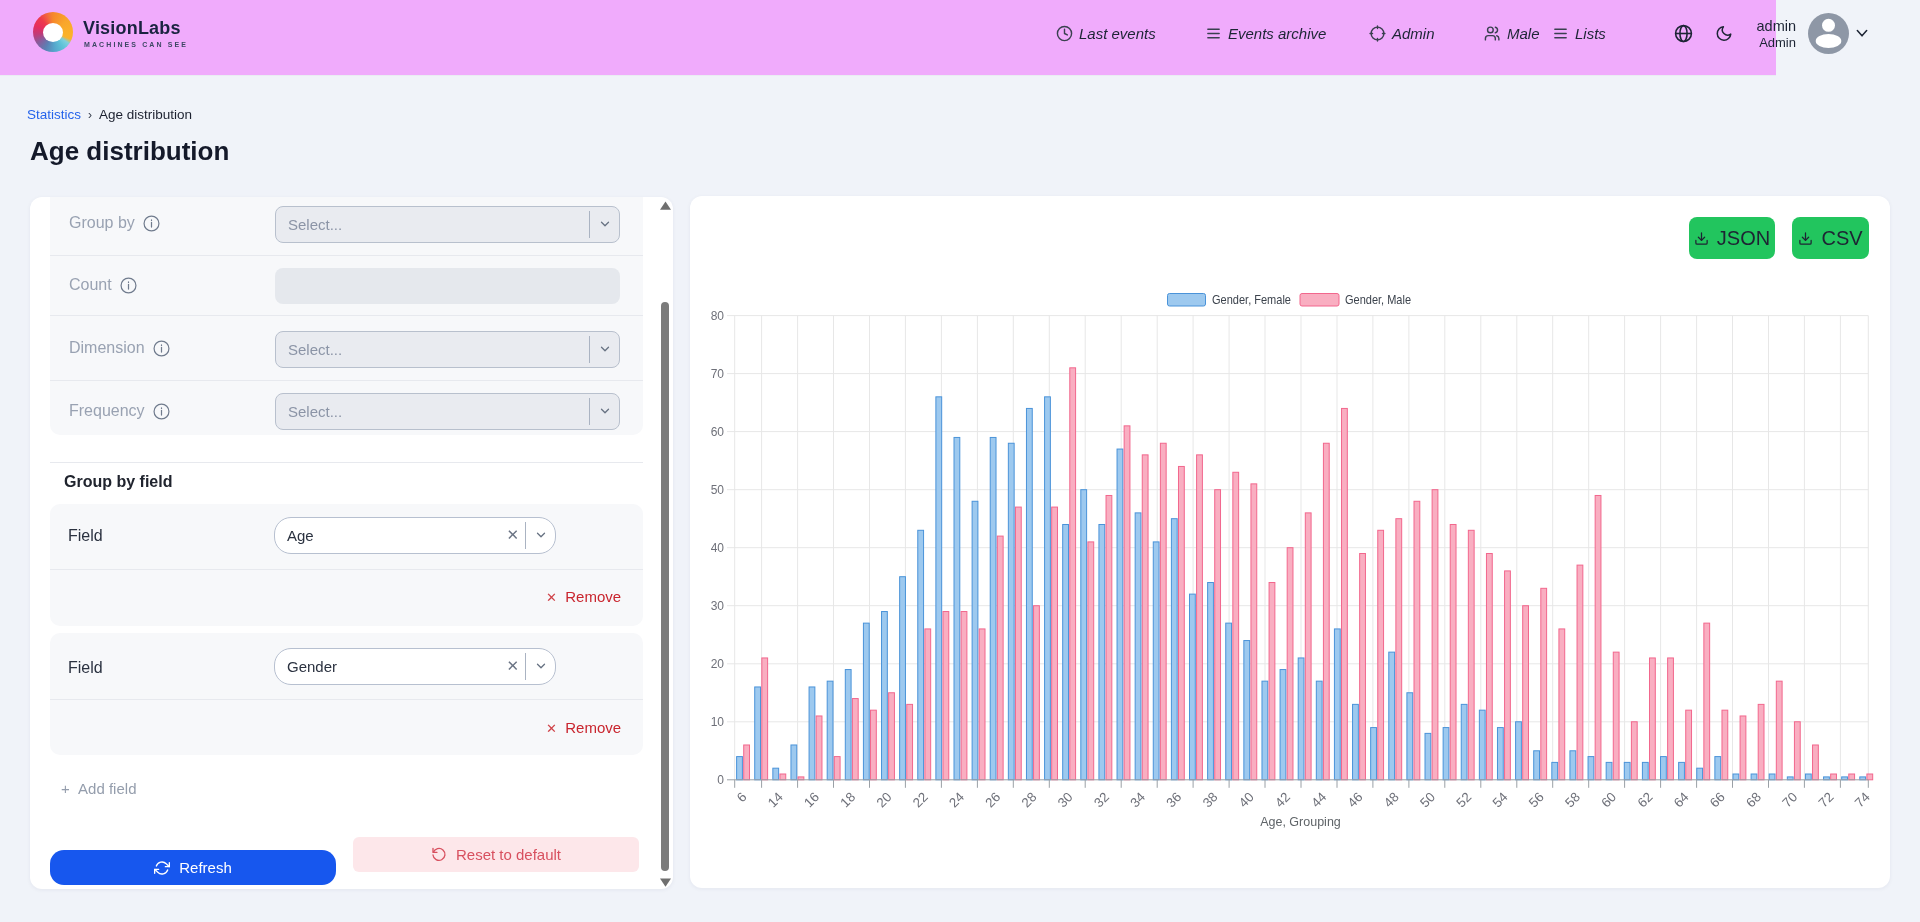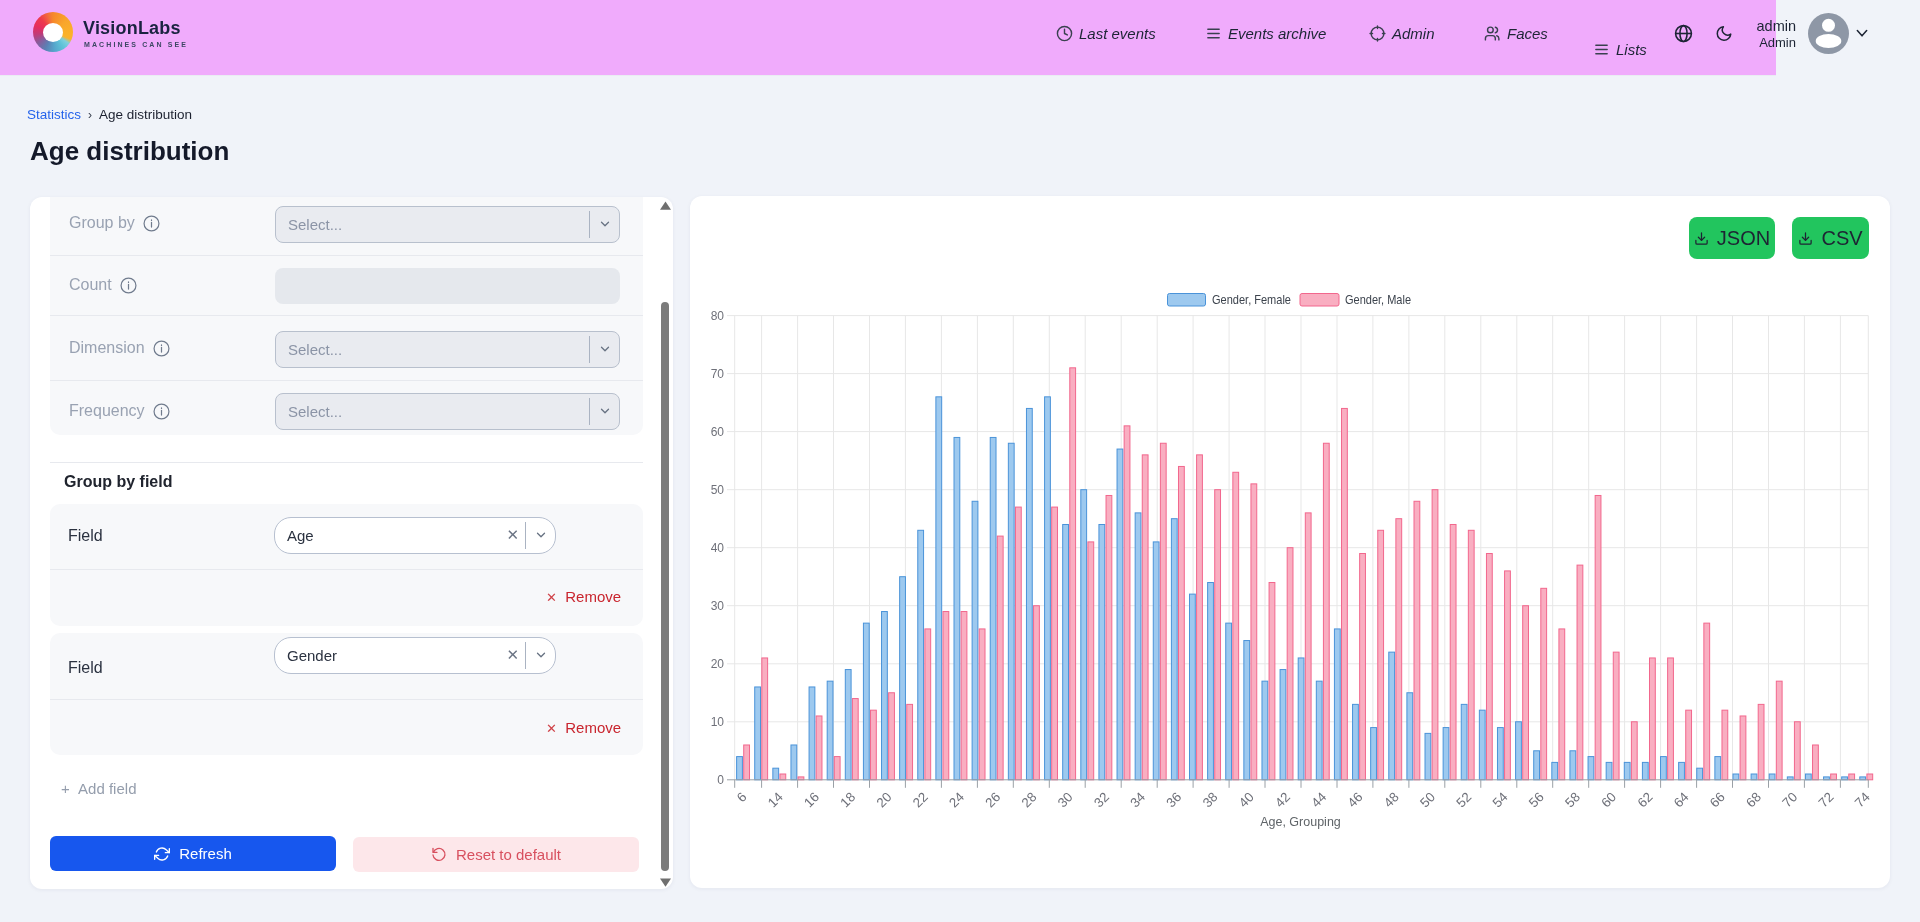--- a/index.html
+++ b/index.html
@@ -21,21 +21,21 @@
 .row-label { position:absolute; display:flex; align-items:center; gap:8px; color:#99a2b2; font-size:16px; }
 .sel { position:absolute; left:245px; width:345px; height:37px; background:#e9ebf0; border:1px solid #b8c0cd; border-radius:8px; display:flex; align-items:center; color:#8b94a6; font-size:15px; padding-left:12px; }
 .sel .divider { position:absolute; right:29px; top:4px; bottom:4px; width:1px; background:#aab3c2; }
 .sel .chev { position:absolute; right:7px; top:10px; }
 .sep { position:absolute; left:20px; width:593px; height:1px; background:#e7e9ee; }
 .wsel { position:absolute; left:244px; width:282px; height:37px; background:#fff; border:1.5px solid #b7c0d0; border-radius:17px; display:flex; align-items:center; color:#2b3240; font-size:15px; padding-left:12px; }
 .wsel .xmark { position:absolute; right:36px; top:8px; color:#6b7484; font-size:15px; }
 .wsel .divider { position:absolute; right:29px; top:4px; bottom:4px; width:1px; background:#aab3c2; }
 .wsel .chev { position:absolute; right:7px; top:10px; }
 .remove { position:absolute; color:#c9252e; font-size:15px; }
-.btn-refresh { position:absolute; left:20px; top:639px; width:286px; height:35px; background:#1757ee; border-radius:6px; color:#fff; font-size:15px; display:flex; align-items:center; justify-content:center; gap:9px; }
+.btn-refresh { position:absolute; left:20px; top:653px; width:286px; height:35px; background:#1757ee; border-radius:14px; color:#fff; font-size:15px; display:flex; align-items:center; justify-content:center; gap:9px; }
 .btn-reset { position:absolute; left:323px; top:640px; width:286px; height:35px; background:#fde7ea; border-radius:6px; color:#d8505f; font-size:15px; display:flex; align-items:center; justify-content:center; gap:9px; }
 .dlbtn { position:absolute; top:21px; height:42px; background:#22c55e; border-radius:8px; color:#1e2433; font-size:20px; display:flex; align-items:center; justify-content:center; gap:8px; }
 .scrollbar { position:absolute; left:629px; top:0; width:14px; height:692px; }
 .thumb { position:absolute; left:2px; top:105px; width:8px; height:569px; background:#7b7b7b; border-radius:4px; }
 </style></head>
 <body>
 <div class="navbar">
   <div class="logo-ring"></div>
     <div class="logo-hole"></div>
   <div class="logo-name">VisionLabs</div>
@@ -65,23 +65,23 @@
       </svg>
       <span>Admin</span>
     </div>
   <div class="nav-item" style="left:1484px;">
       <svg width="17" height="17" viewBox="0 0 24 24" fill="none" stroke="#39404f" stroke-width="2" stroke-linecap="round" stroke-linejoin="round">
         <circle cx="9" cy="7" r="4"></circle>
         <path d="M2 21v-2a4 4 0 0 1 4-4h6a4 4 0 0 1 4 4v2"></path>
         <path d="M16 3.1a4 4 0 0 1 0 7.8"></path>
         <path d="M21 21v-2a4 4 0 0 0-3-3.85"></path>
       </svg>
-      <span>Faces</span>
+      <span>Male</span>
     </div>
-  <div class="nav-item" style="left:1593px;margin-top:16px;">
+  <div class="nav-item" style="left:1552px;">
       <svg width="17" height="17" viewBox="0 0 24 24" fill="none" stroke="#39404f" stroke-width="2" stroke-linecap="round">
         <line x1="4" y1="6" x2="20" y2="6"></line>
         <line x1="4" y1="12" x2="20" y2="12"></line>
         <line x1="4" y1="18" x2="20" y2="18"></line>
       </svg>
       <span>Lists</span>
     </div>
   <svg style="position:absolute;left:1674px;top:24px" width="19" height="19" viewBox="0 0 24 24" fill="none" stroke="#1d2535" stroke-width="2">
       <circle cx="12" cy="12" r="10"></circle>
       <ellipse cx="12" cy="12" rx="4.5" ry="10"></ellipse>
@@ -145,21 +145,21 @@
   <div class="sect" style="top:307px;height:122px;"></div>
   <div class="sep" style="top:372px;"></div>
   <div style="position:absolute;left:38px;top:330px;font-size:16px;color:#2b3240;">Field</div>
   <div class="wsel" style="top:320px;">Age<span class="xmark">✕</span><span class="divider"></span><span class="chev"><svg width="14" height="14" viewBox="0 0 24 24" fill="none" stroke="#667182" stroke-width="2.2" stroke-linecap="round" stroke-linejoin="round">
           <polyline points="6 9 12 15 18 9"></polyline>
         </svg></span></div>
   <div class="remove" style="left:516px;top:391px;"><span style="font-size:13px;color:#cf4147;">✕</span>&nbsp;&nbsp;Remove</div>
   <div class="sect" style="top:436px;height:122px;"></div>
   <div class="sep" style="top:502px;"></div>
   <div style="position:absolute;left:38px;top:462px;font-size:16px;color:#2b3240;">Field</div>
-  <div class="wsel" style="top:440px;">Gender<span class="xmark">✕</span><span class="divider"></span><span class="chev"><svg width="14" height="14" viewBox="0 0 24 24" fill="none" stroke="#667182" stroke-width="2.2" stroke-linecap="round" stroke-linejoin="round">
+  <div class="wsel" style="top:451px;">Gender<span class="xmark">✕</span><span class="divider"></span><span class="chev"><svg width="14" height="14" viewBox="0 0 24 24" fill="none" stroke="#667182" stroke-width="2.2" stroke-linecap="round" stroke-linejoin="round">
           <polyline points="6 9 12 15 18 9"></polyline>
         </svg></span></div>
   <div class="remove" style="left:516px;top:522px;"><span style="font-size:13px;color:#cf4147;">✕</span>&nbsp;&nbsp;Remove</div>
   <div style="position:absolute;left:31px;top:583px;font-size:15px;color:#949dac;">+&nbsp;&nbsp;Add field</div>
   <div class="btn-refresh"><svg width="16" height="16" viewBox="0 0 24 24" fill="none" stroke="#fff" stroke-width="2" stroke-linecap="round" stroke-linejoin="round">
         <path d="M23 4v6h-6"></path>
         <path d="M1 20v-6h6"></path>
         <path d="M3.51 9a9 9 0 0 1 14.85-3.36L23 10M1 14l4.64 4.36A9 9 0 0 0 20.49 15"></path>
       </svg>Refresh</div>
   <div class="btn-reset"><svg width="16" height="16" viewBox="0 0 24 24" fill="none" stroke="#d8505f" stroke-width="2" stroke-linecap="round" stroke-linejoin="round">

